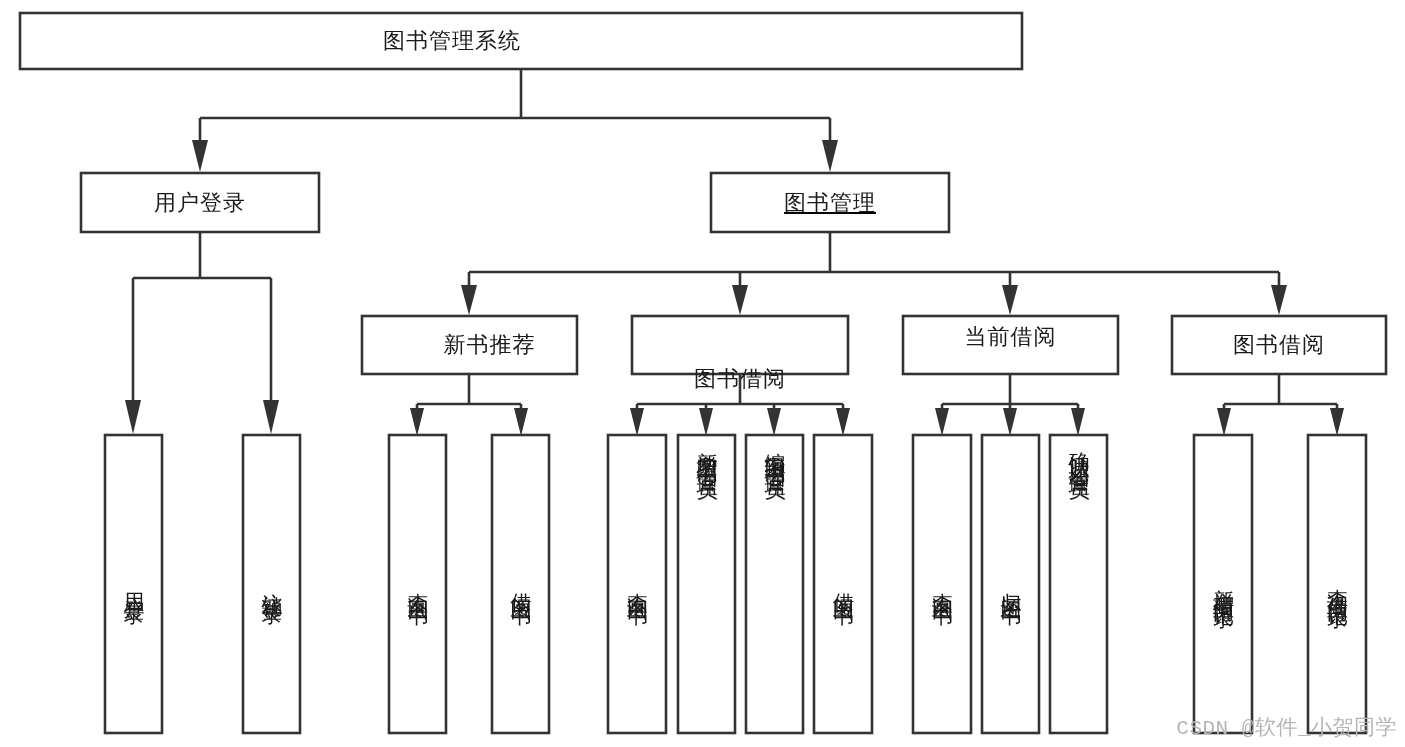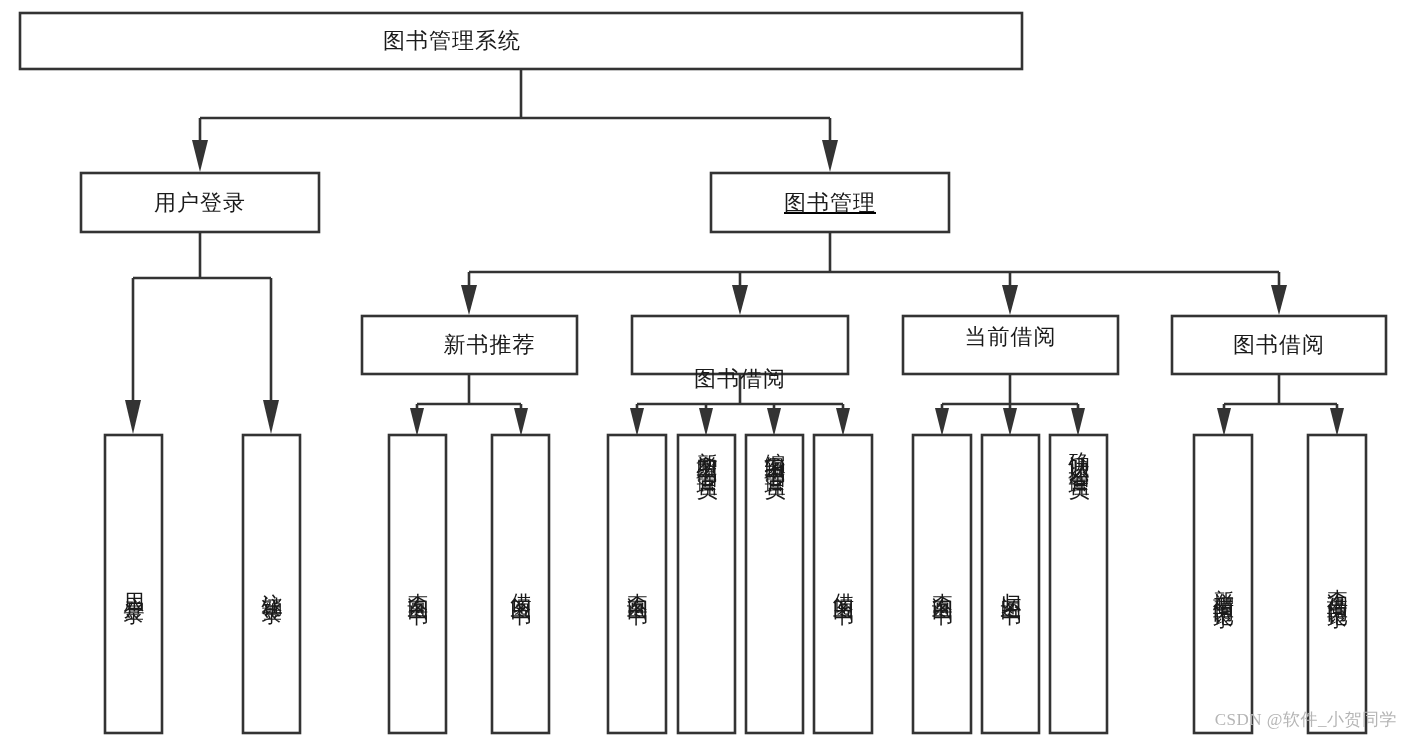--- a/index.html
+++ b/index.html
@@ -70,23 +70,23 @@
   .hlabel-text {
     font-family: "DejaVu Sans", "Liberation Sans", sans-serif;
     font-size: 22px;
     color: #1a1a1a;
     letter-spacing: 1px;
     white-space: nowrap;
   }
   #watermark {
     position: absolute;
     right: 8px;
-    bottom: 16px;
-    font-family: Liberation Serif, serif;
-    font-size: 17px;
+    bottom: 6px;
+    font-family: Liberation Mono, monospace;
+    font-size: 21px;
     color: #b5b5b5;
     letter-spacing: 0.5px;
     white-space: nowrap;
     pointer-events: none;
   }
 </style>
 </head>
 <body>
 
 <div id="diagram-root">

